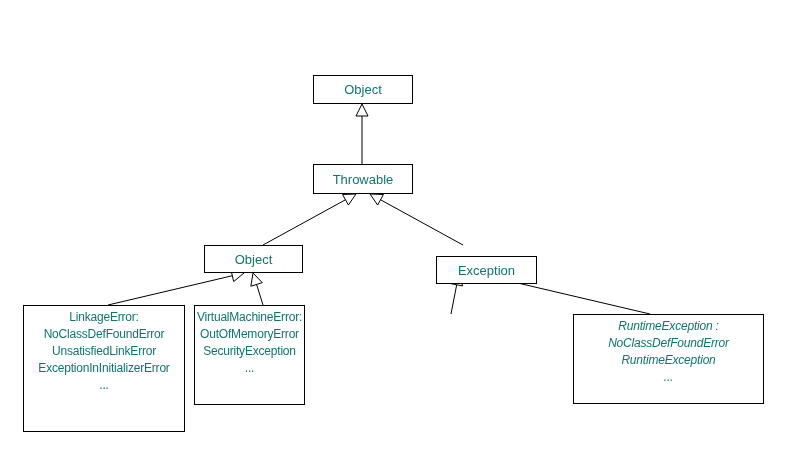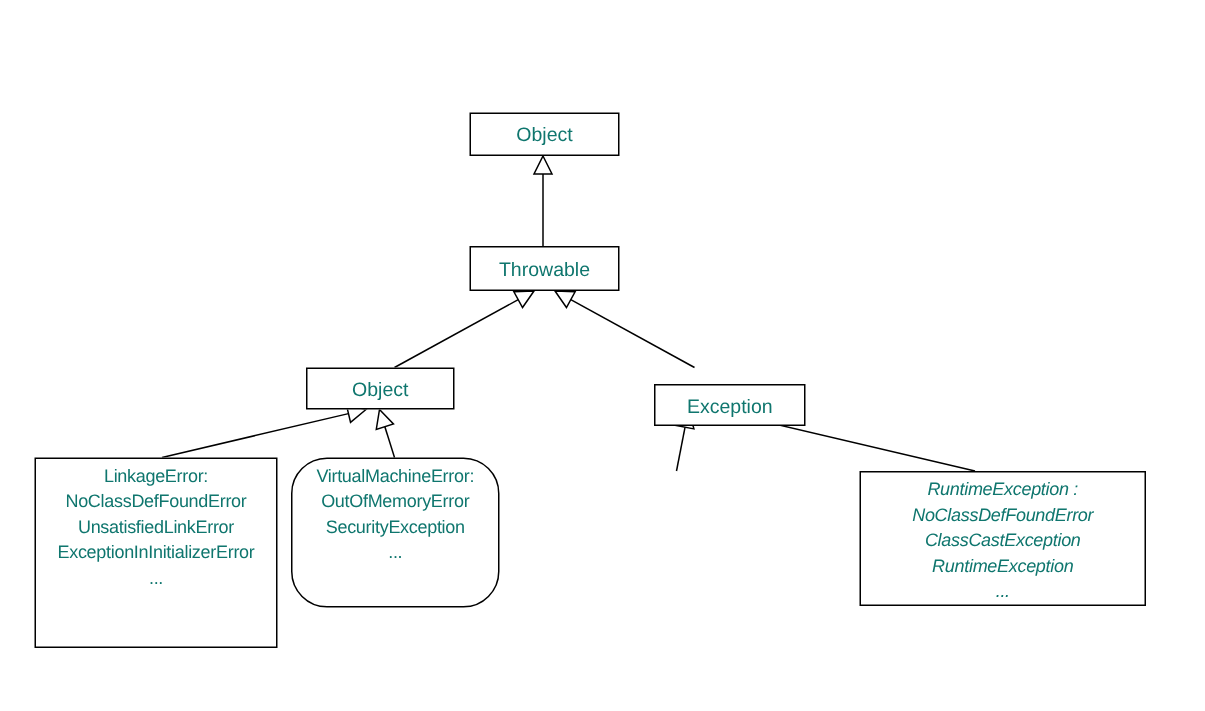--- a/index.html
+++ b/index.html
@@ -78,29 +78,28 @@
   </div>
 
   <div class="node multi" style="left: 23px; top: 305px; width: 162px; height: 127px;">
     <div class="line">LinkageError:</div>
     <div class="line">NoClassDefFoundError</div>
     <div class="line">UnsatisfiedLinkError</div>
     <div class="line">ExceptionInInitializerError</div>
     <div class="line">...</div>
   </div>
 
-  <div class="node multi" style="left: 194px; top: 305px; width: 139px; height: 100px; border-radius: 24px;">
+  <div class="node multi" style="left: 194px; top: 305px; width: 111px; height: 100px;">
     <div class="line">VirtualMachineError:</div>
     <div class="line">OutOfMemoryError</div>
     <div class="line">SecurityException</div>
     <div class="line">...</div>
   </div>
 
 
   <div class="node multi" style="left: 573px; top: 314px; width: 191px; height: 90px; font-style: italic;">
     <div class="line">RuntimeException :</div>
     <div class="line">NoClassDefFoundError</div>
-    <div class="line">ClassCastException</div>
     <div class="line">RuntimeException</div>
     <div class="line">...</div>
   </div>
 
 </div>
 
 </body></html>

